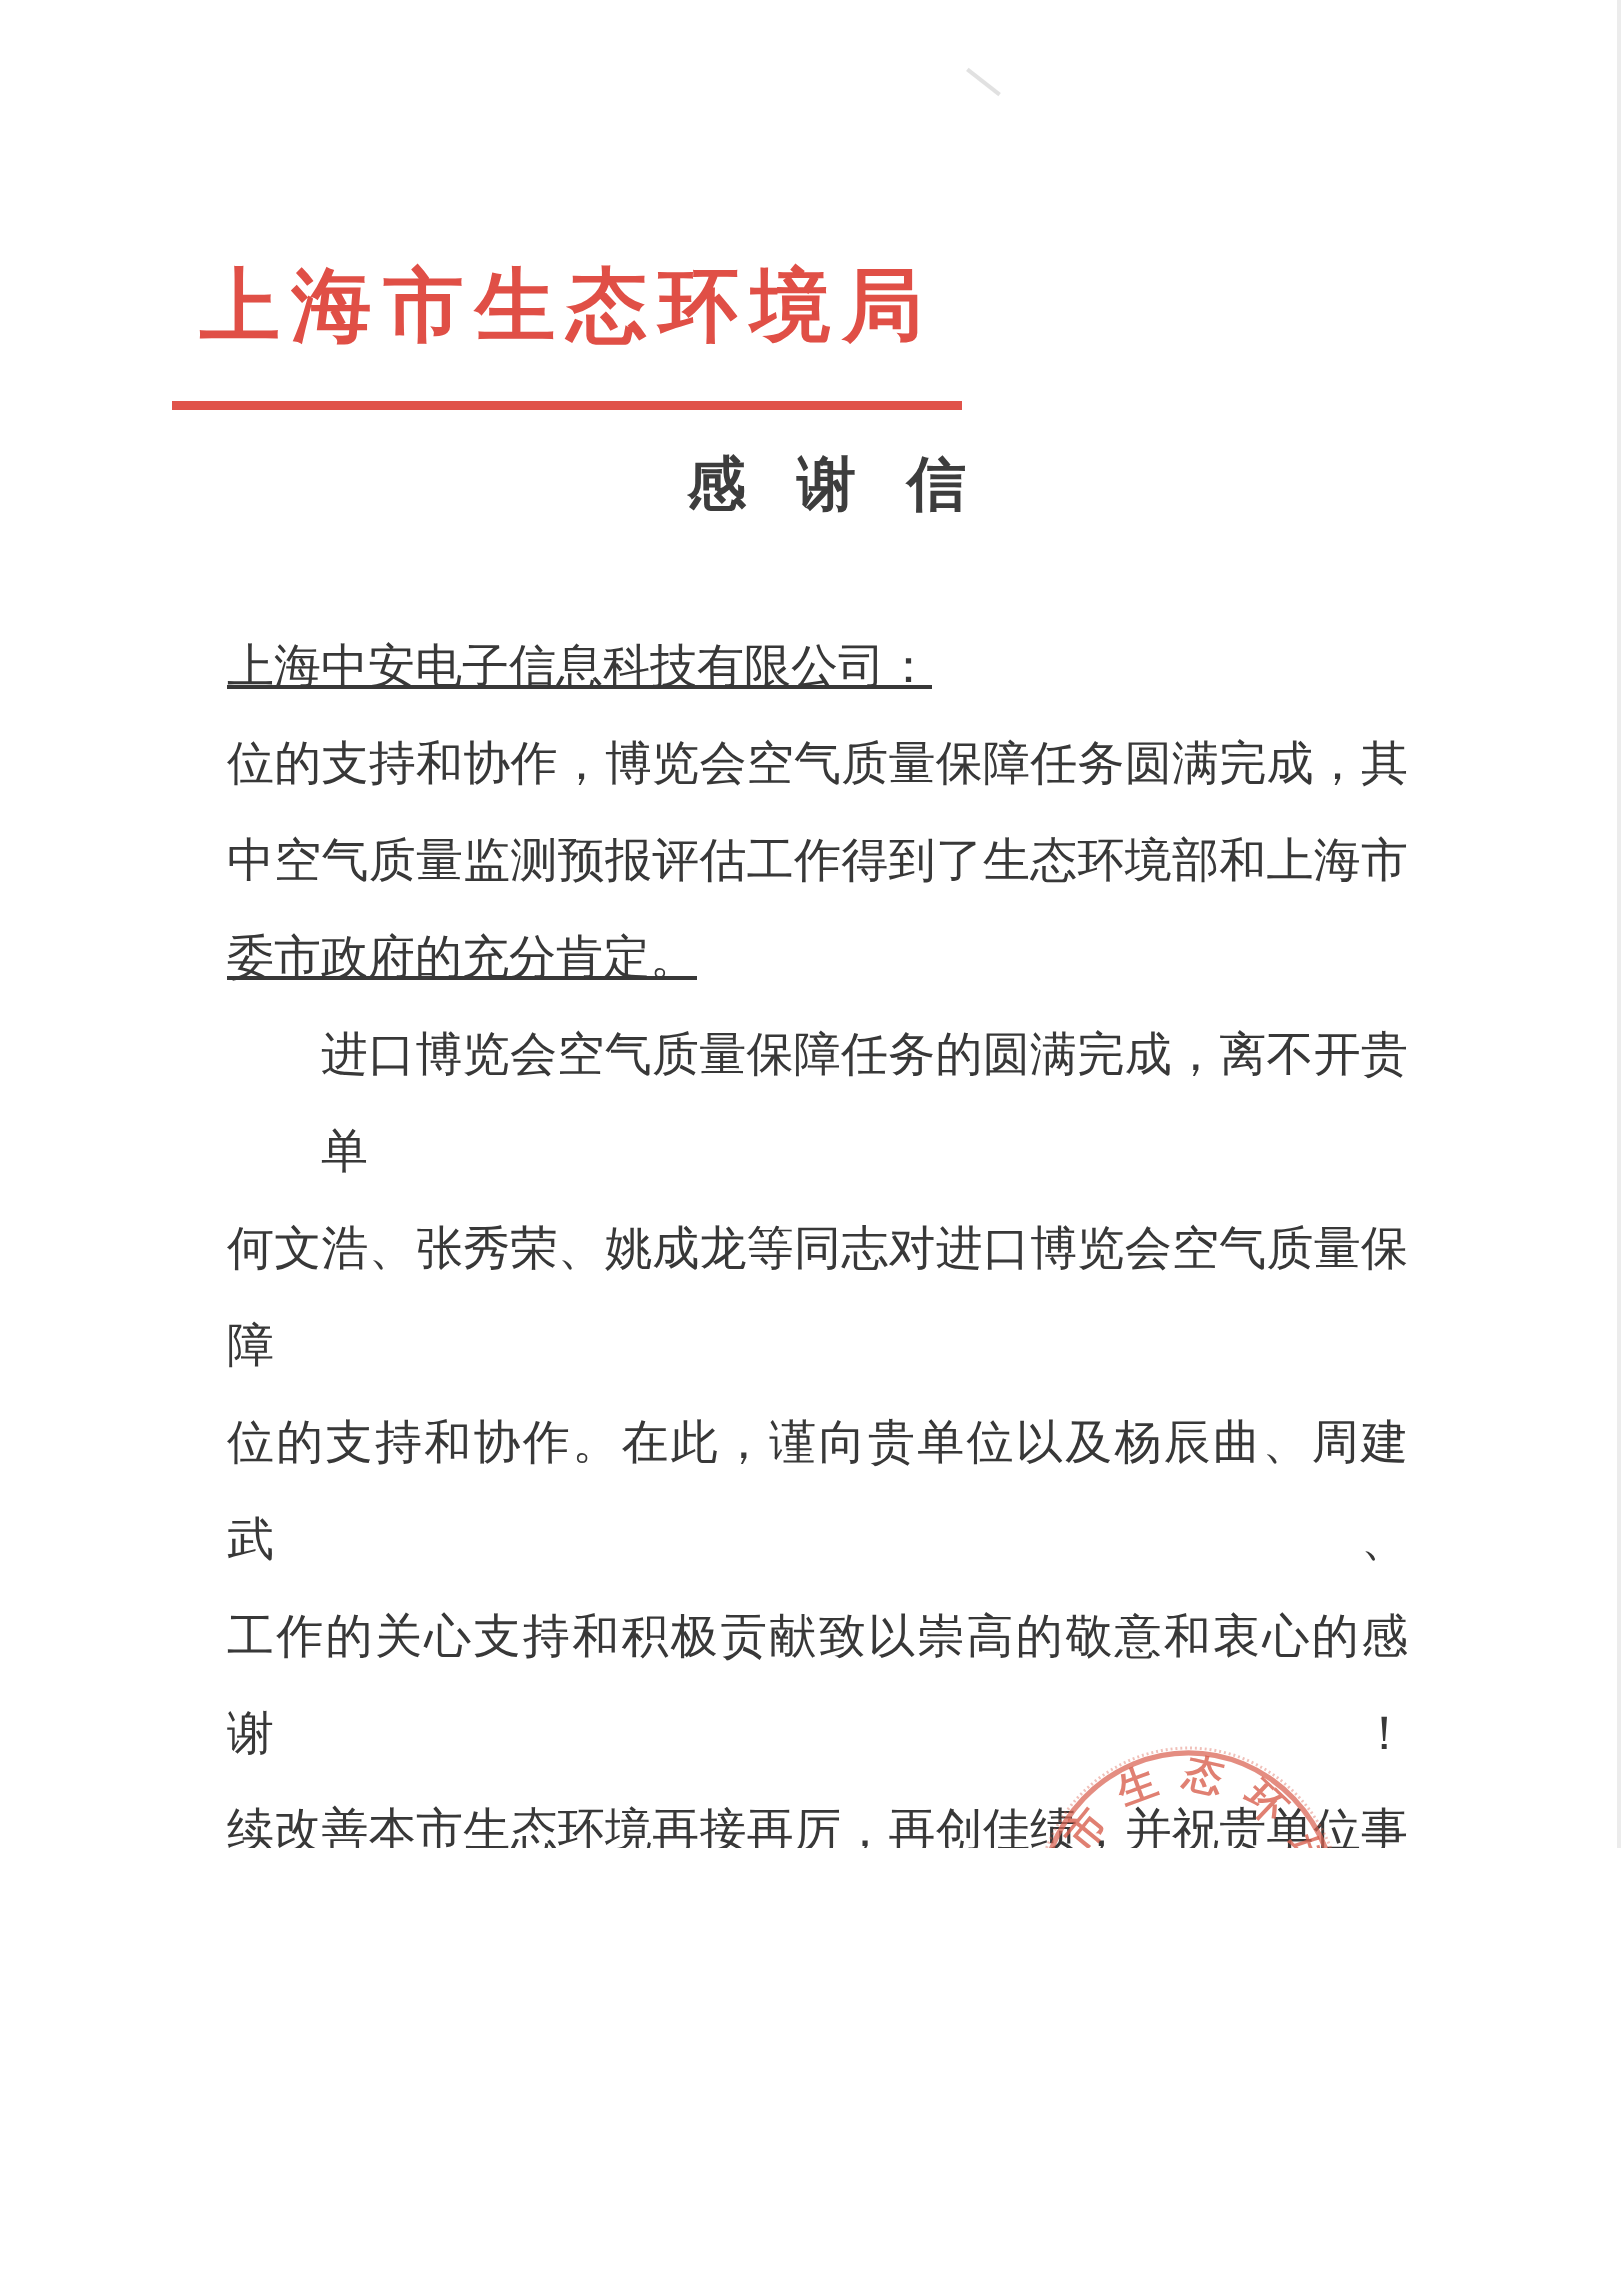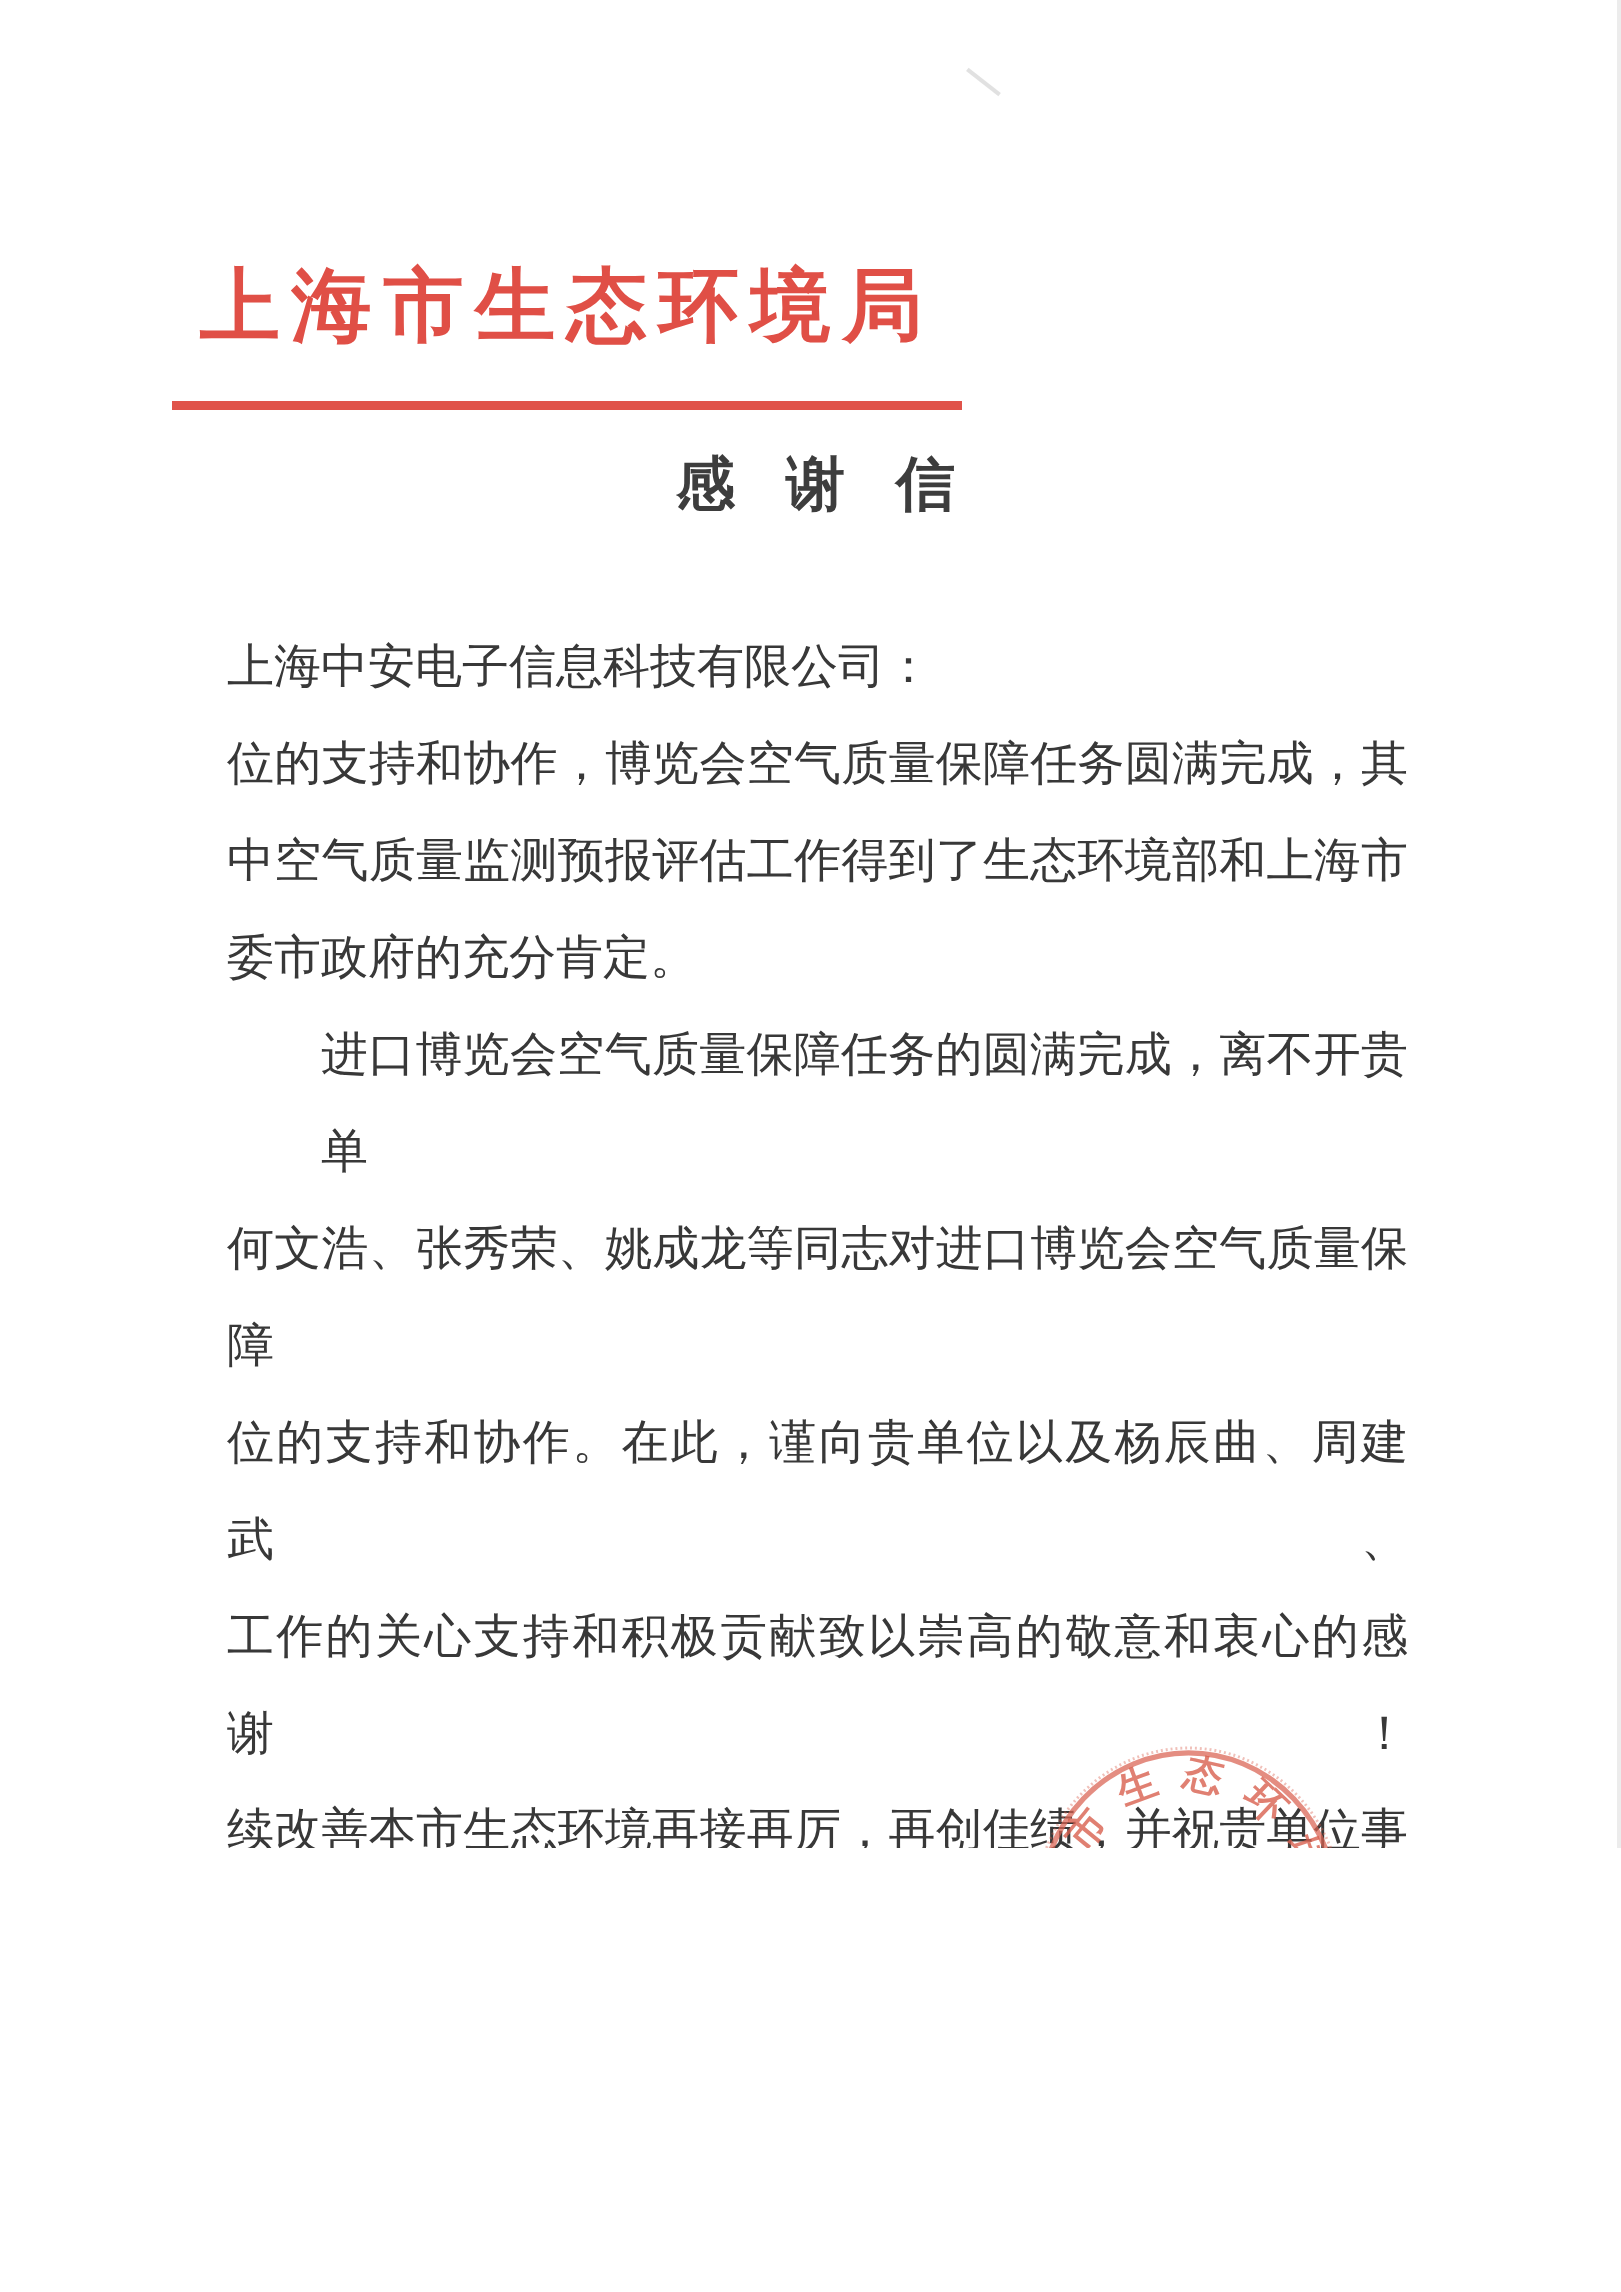--- a/index.html
+++ b/index.html
@@ -19,36 +19,36 @@
     letter-spacing:11.8px;
     color:#e04f46;
     white-space:nowrap;
   }
   .divider{
     position:absolute;left:172px;top:401px;width:790px;height:8.8px;
     background:#e0534a;
   }
   
   .letter-title{
-    position:absolute;left:225px;top:449px;width:1181px;
+    position:absolute;left:236px;top:449px;width:1181px;
     text-align:center;
     font-size:59px;font-weight:bold;color:#3d3d3d;
     letter-spacing:51px;text-indent:51px;
     line-height:1.2;
   }
   
   .body-block{
     position:absolute;left:227px;top:617px;width:1181px;
     font-size:47px;line-height:97px;
     color:#383838;
   }
   .line{min-height:97px;}
   .just{text-align:justify;text-align-last:justify;text-justify:inter-character;}
   .indent{padding-left:94px;}
-  .salutation,.endline{text-align:left;text-align-last:left;}
+  .salutation,.endline{text-align:left;text-align-last:left;text-decoration:underline;}
   
   .sign-block{
     position:absolute;right:282px;top:1860px;
     text-align:right;
     font-size:46px;line-height:99px;color:#3a3a3a;
     white-space:nowrap;
   }
   
   .seal{
     position:absolute;left:1031px;top:1743px;

